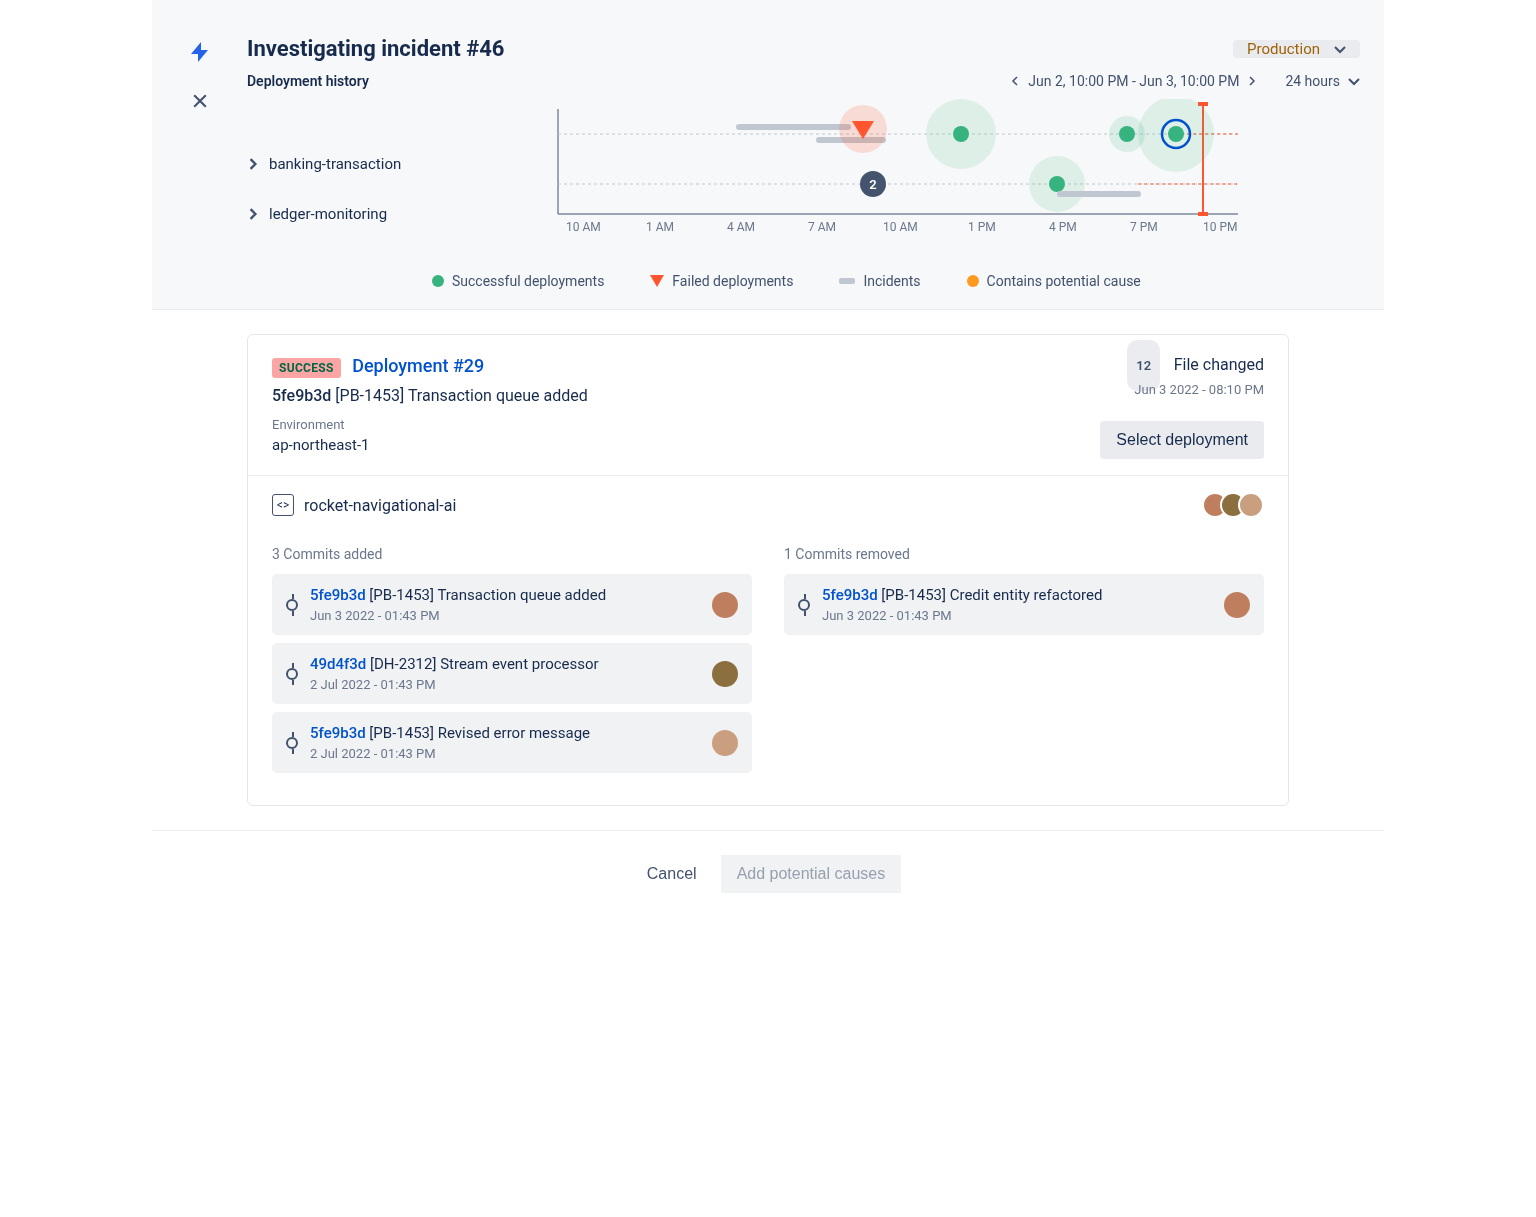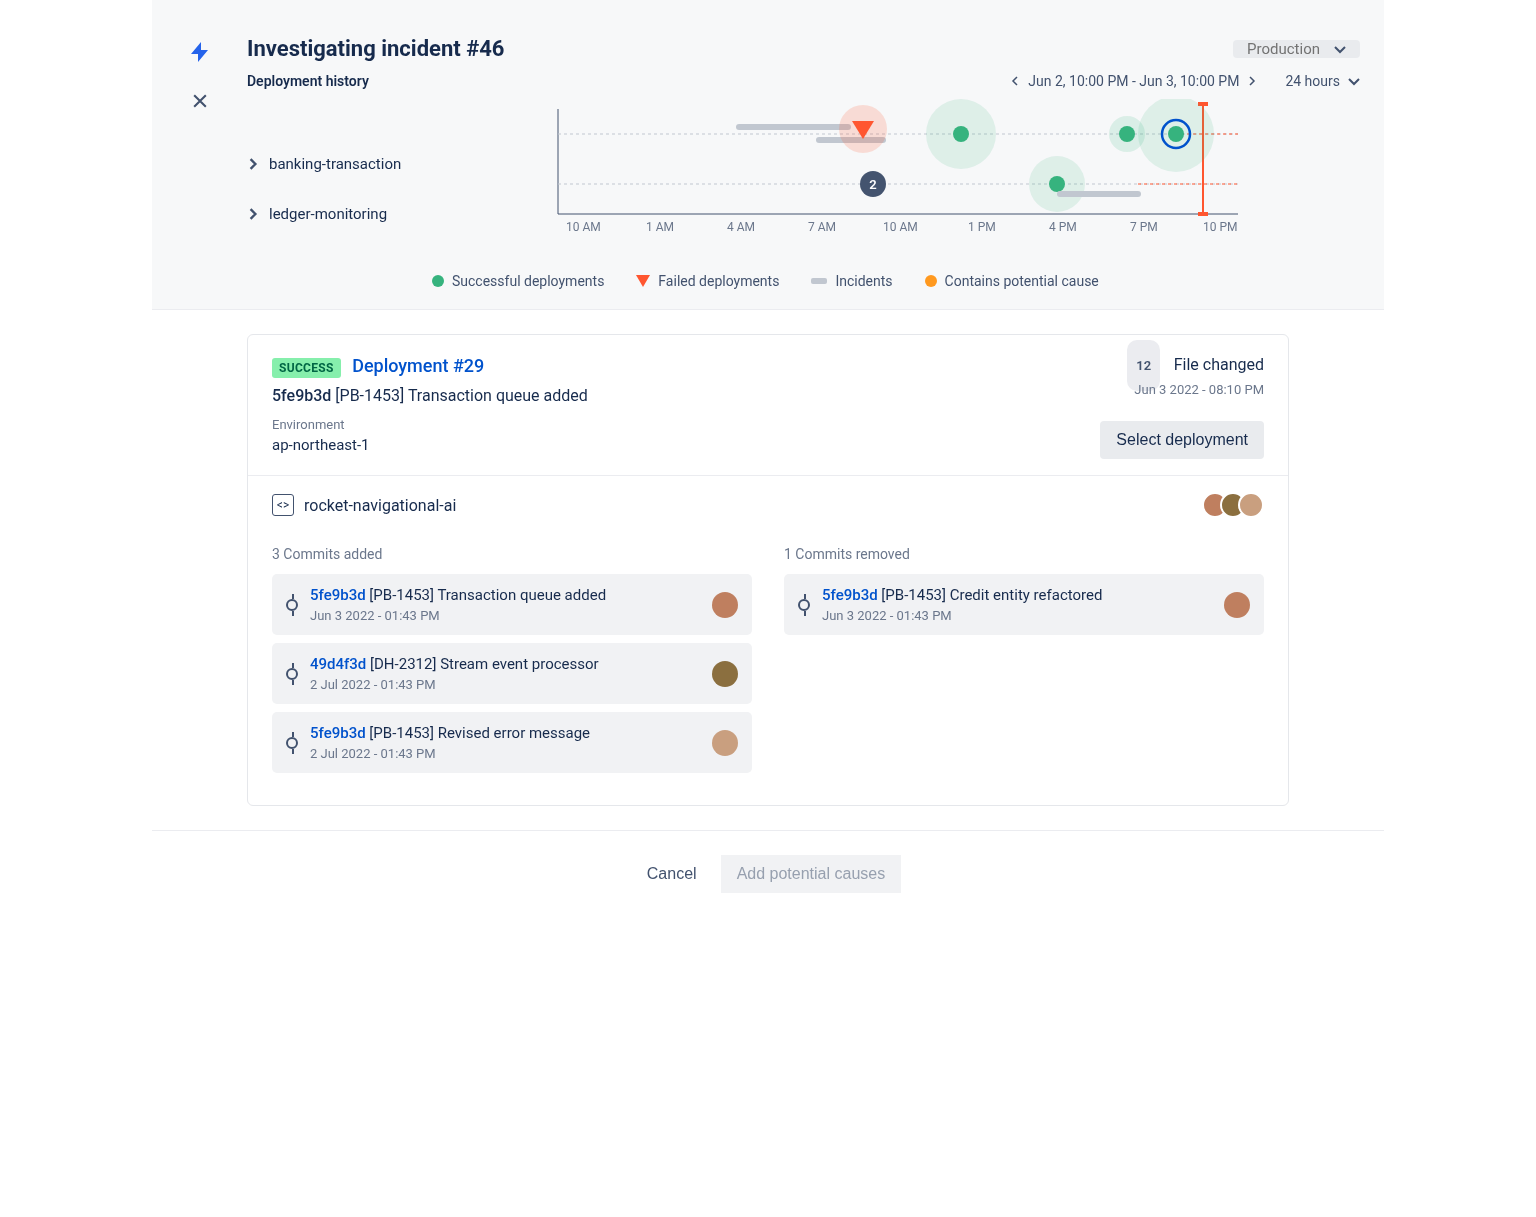--- a/index.html
+++ b/index.html
@@ -5,43 +5,43 @@
 *{box-sizing:border-box;margin:0;padding:0}
 body{font-family:-apple-system,BlinkMacSystemFont,"Segoe UI",Roboto,sans-serif;color:#172B4D;background:#fff;font-size:14px}
 .page{width:1232px;margin:0 auto}
 .top{display:flex;background:#F7F8F9;border-bottom:1px solid #EBECF0}
 .rail{width:95px;padding-top:40px;display:flex;flex-direction:column;align-items:center;gap:24px}
 .lightning svg{width:24px;height:24px}
 .close-x svg{width:20px;height:20px}
 .main{flex:1;padding:36px 24px 20px 0}
 .hdr{display:flex;justify-content:space-between;align-items:center;margin-bottom:12px}
 .hdr h1{font-size:22px;font-weight:700;color:#172B4D}
-.env-sel{background:#E9EBEE;border-radius:4px;padding:0 14px;display:flex;align-items:center;gap:14px;color:#737373;font-size:15px;cursor:pointer}
+.env-sel{background:#E9EBEE;border-radius:4px;padding:0 14px;display:flex;align-items:center;gap:14px;color:#a16207;font-size:15px;cursor:pointer}
 .subhdr{display:flex;justify-content:space-between;align-items:center;margin-bottom:8px}
 .subhdr .lbl{font-weight:600;font-size:14px;color:#172B4D}
 .subhdr .right{display:flex;align-items:center;gap:28px;color:#42526E;font-size:14px}
 .date-nav{display:flex;align-items:center;gap:8px}
 .date-nav svg{width:10px;height:10px}
 .dur{display:flex;align-items:center;gap:8px;cursor:pointer}
 .chart-wrap{display:flex;gap:4px;margin-top:10px}
 .lanes{width:185px;padding-top:40px}
 .lane{display:flex;align-items:center;gap:10px;height:50px;font-size:15px;color:#172B4D}
 .lane svg{width:12px;height:12px}
 .chart{flex:1;height:160px}
-.legend{display:flex;gap:32px;align-items:center;margin:14px 0 0 185px;font-size:14px;color:#42526E}
+.legend{display:flex;gap:46px;align-items:center;margin:14px 0 0 185px;font-size:14px;color:#42526E}
 .legend .item{display:flex;align-items:center;gap:8px}
 .dot{width:12px;height:12px;border-radius:50%}
 .dot.green{background:#36B37E}
 .dot.orange{background:#FF991F}
 .tri-red{width:0;height:0;border-left:7px solid transparent;border-right:7px solid transparent;border-top:12px solid #FF5630}
 .bar-gray{width:16px;height:6px;background:#C1C7D0;border-radius:2px}
 .card{margin:24px 95px 0;border:1px solid #E5E7EB;border-radius:6px;background:#fff}
 .card-top{padding:20px 24px 16px}
 .ct-row{display:flex;justify-content:space-between;align-items:flex-start}
-.badge{background:#86efac;color:#006644;font-weight:700;font-size:12px;padding:3px 7px;border-radius:3px;letter-spacing:0.3px}
+.badge{background:#fca5a5;color:#006644;font-weight:700;font-size:12px;padding:3px 7px;border-radius:3px;letter-spacing:0.3px}
 .dep-link{color:#0052CC;font-size:18px;font-weight:500;margin-left:8px}
 .commit-ln{margin-top:10px;font-size:16px;color:#172B4D}
 .commit-ln .hash{font-weight:500}
 .env-lbl{color:#6B778C;font-size:13px;margin-top:12px}
 .env-val{font-size:15px;margin-top:4px}
 .rinfo{text-align:right}
 .fc-badge{background:#EBECF0;color:#42526E;font-weight:600;font-size:13px;padding:18px 9px;border-radius:10px;margin-right:10px}
 .fc-txt{font-size:16px}
 .dt{color:#6B778C;font-size:13px;margin-top:8px}
 .sel-btn{background:#E9EBEE;border:none;border-radius:4px;padding:10px 16px;font-size:16px;color:#172B4D;margin-top:24px;cursor:pointer}

